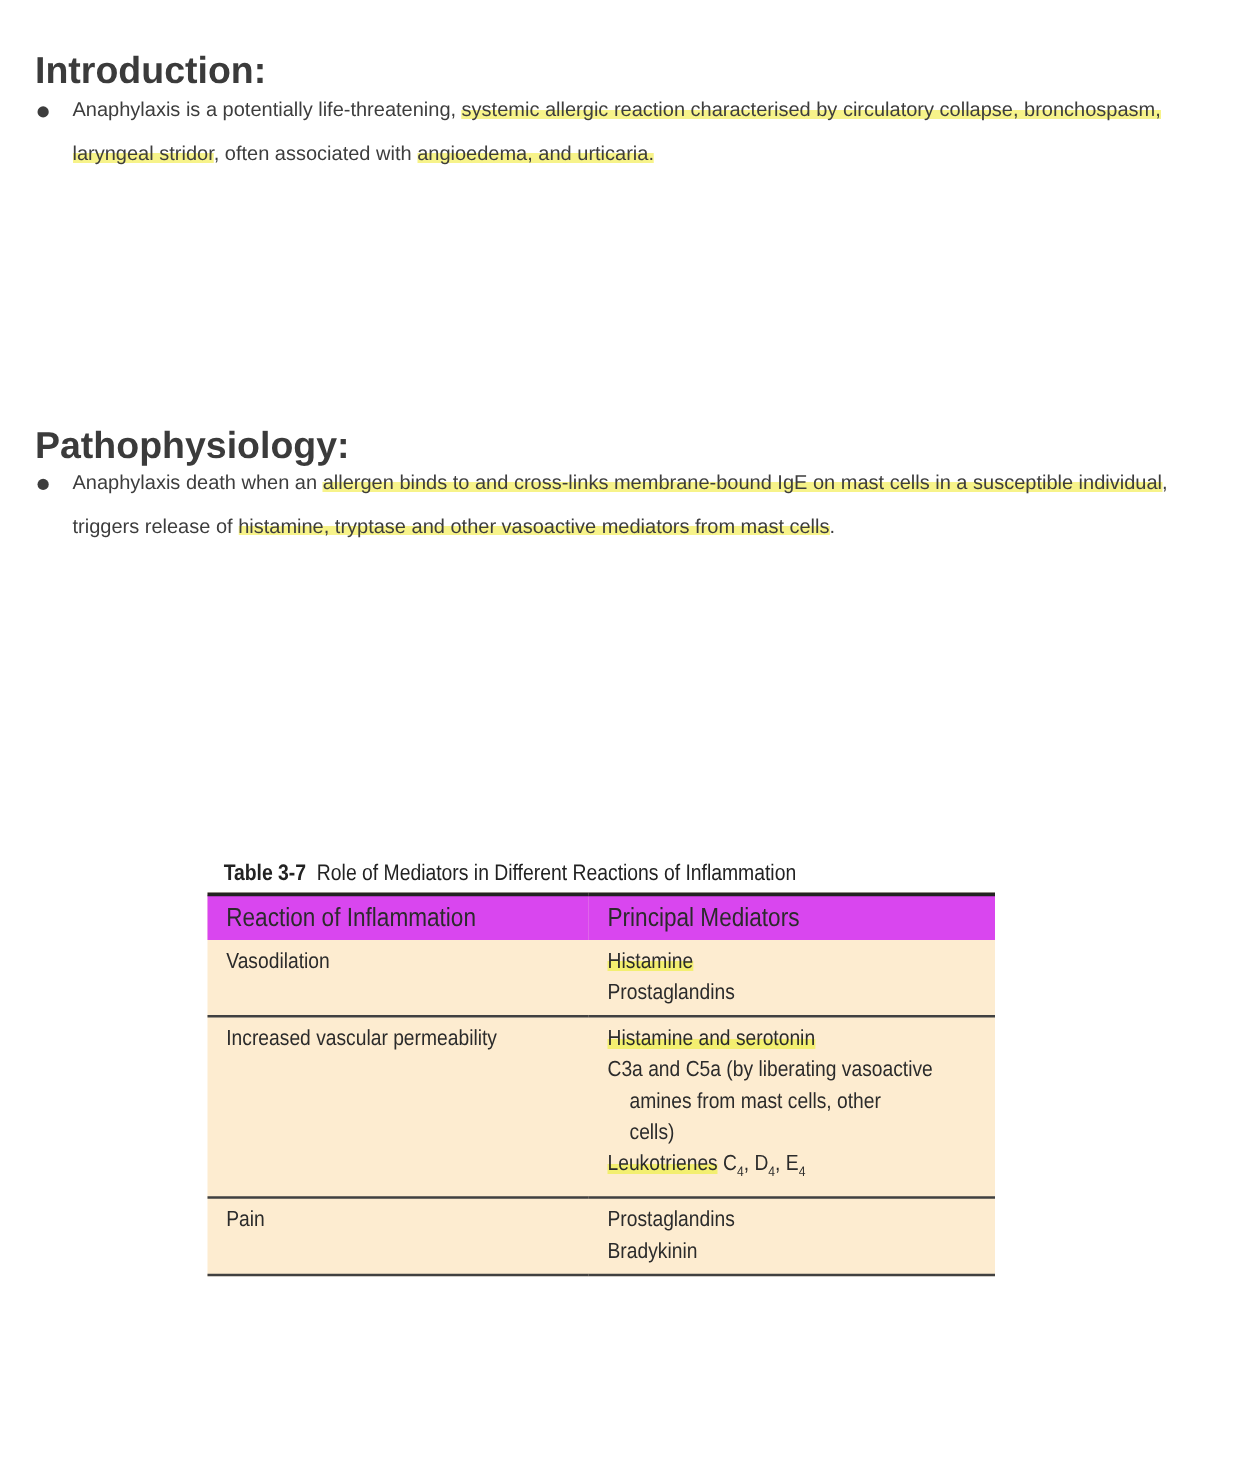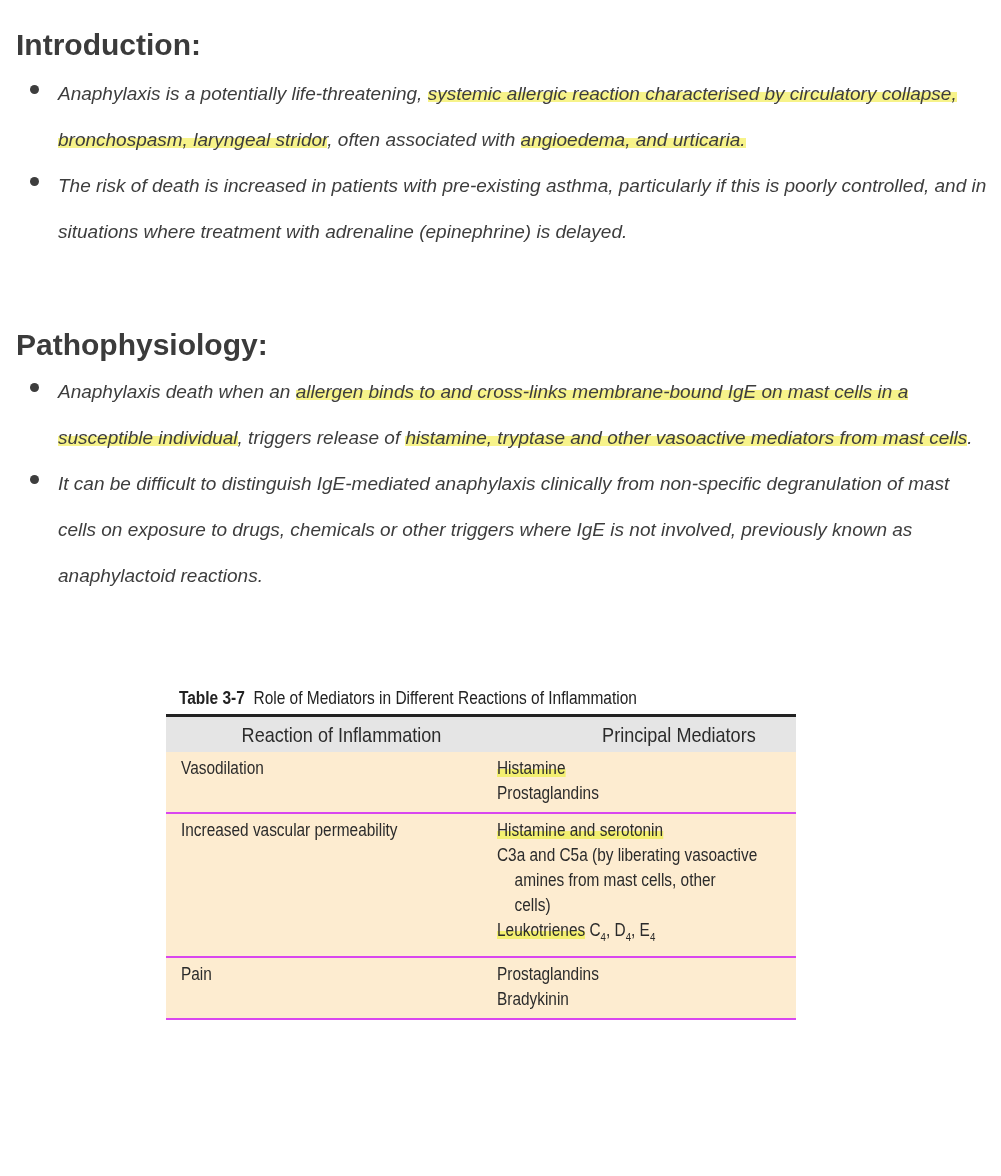--- a/index.html
+++ b/index.html
@@ -1,45 +1,43 @@
 <!DOCTYPE html>
 <html><head>
 <meta charset="utf-8">
 <style>
   html,body{margin:0;padding:0;}
   body{width:1001px;height:1176px;background:#ffffff;color:#3a3a3a;font-family:"Liberation Sans",sans-serif;overflow:hidden;position:relative;}
-  .h{position:absolute;left:12px;font-weight:bold;font-size:30px;color:#3b3b3b;margin:4px;}
+  .h{position:absolute;left:12px;font-weight:bold;font-size:30px;color:#3b3b3b;margin:16px;}
   ul.b{position:absolute;left:58px;margin:0;padding:0;list-style:none;width:930px;}
-  ul.b li{position:relative;font-size:19px;line-height:46px;color:#3d3d3d;font-style:italic;}
+  ul.b li{position:relative;font-size:16px;line-height:35px;color:#3d3d3d;}
   ul.b li::before{content:"";position:absolute;left:-28px;top:14px;width:9px;height:9px;border-radius:50%;background:#3d3d3d;}
   .hl{background:linear-gradient(to bottom,transparent 45%,#f7f38a 45%,#f7f38a 90%,transparent 90%);}
   .tbl-wrap{position:absolute;left:166px;top:684px;width:630px;font-family:"Liberation Sans Narrow","Liberation Sans",sans-serif;}
   .tcap{font-size:18px;color:#222;padding-left:15px;height:30px;line-height:28px;transform:scaleX(0.86);transform-origin:left;white-space:nowrap;}
   .tcap b{font-weight:bold;}
   table{border-collapse:collapse;width:630px;background:#fdecd0;border-top:3px solid #222;}
-  th{background:#e5e5e5;text-align:right;font-weight:normal;font-size:21px;color:#2b2b2b;height:35px;padding:0 0 0 26px;}
-  td{vertical-align:top;font-size:17.5px;color:#2b2b2b;padding:4px 0 6px 15px;line-height:25px;border-bottom:2px solid #d946ef;}
+  th{background:#d946ef;text-align:left;font-weight:normal;font-size:21px;color:#2b2b2b;height:35px;padding:0 0 0 15px;}
+  td{vertical-align:top;font-size:17.5px;color:#2b2b2b;padding:4px 0 6px 15px;line-height:25px;border-bottom:2px solid #404040;}
   td .c{display:block;transform:scaleX(0.88);transform-origin:left;white-space:nowrap;}
   .ind{padding-left:20px;}
   .thl{background:linear-gradient(to bottom,transparent 55%,#f3ef70 55%,#f3ef70 95%,transparent 95%);}
   sub{font-size:11px;}
 </style>
 </head>
 <body>
 
 <h2 class="h" style="top:24px">Introduction:</h2>
 <ul class="b" style="top:71px">
   <li><span>Anaphylaxis is a potentially life-threatening, </span><span class="hl">systemic allergic reaction characterised by circulatory collapse, bronchospasm, laryngeal stridor</span><span>, often associated with </span><span class="hl">angioedema, and urticaria.</span></li>
-  <li>The risk of death is increased in patients with pre-existing asthma, particularly if this is poorly controlled, and in situations where treatment with adrenaline (epinephrine) is delayed.</li>
 </ul>
 
 <h2 class="h" style="top:324px">Pathophysiology:</h2>
 <ul class="b" style="top:369px">
   <li><span>Anaphylaxis death when an </span><span class="hl">allergen binds to and cross-links membrane-bound IgE on mast cells in a susceptible individual</span><span>, triggers release of </span><span class="hl">histamine, tryptase and other vasoactive mediators from mast cells</span><span>.</span></li>
-  <li>It can be difficult to distinguish IgE-mediated anaphylaxis clinically from non-specific degranulation of mast cells on exposure to drugs, chemicals or other triggers where IgE is not involved, previously known as anaphylactoid reactions.</li>
 </ul>
 
 <div class="tbl-wrap">
   <div class="tcap"><b>Table 3-7</b>&nbsp; <span>Role of Mediators in Different Reactions of Inflammation</span></div>
   <table>
     <tbody>
         <tr>
       <th style="width:290px">
             <span class="c" style="display:block;transform:scaleX(0.86);transform-origin:left;white-space:nowrap">Reaction of Inflammation</span>
           </th>

